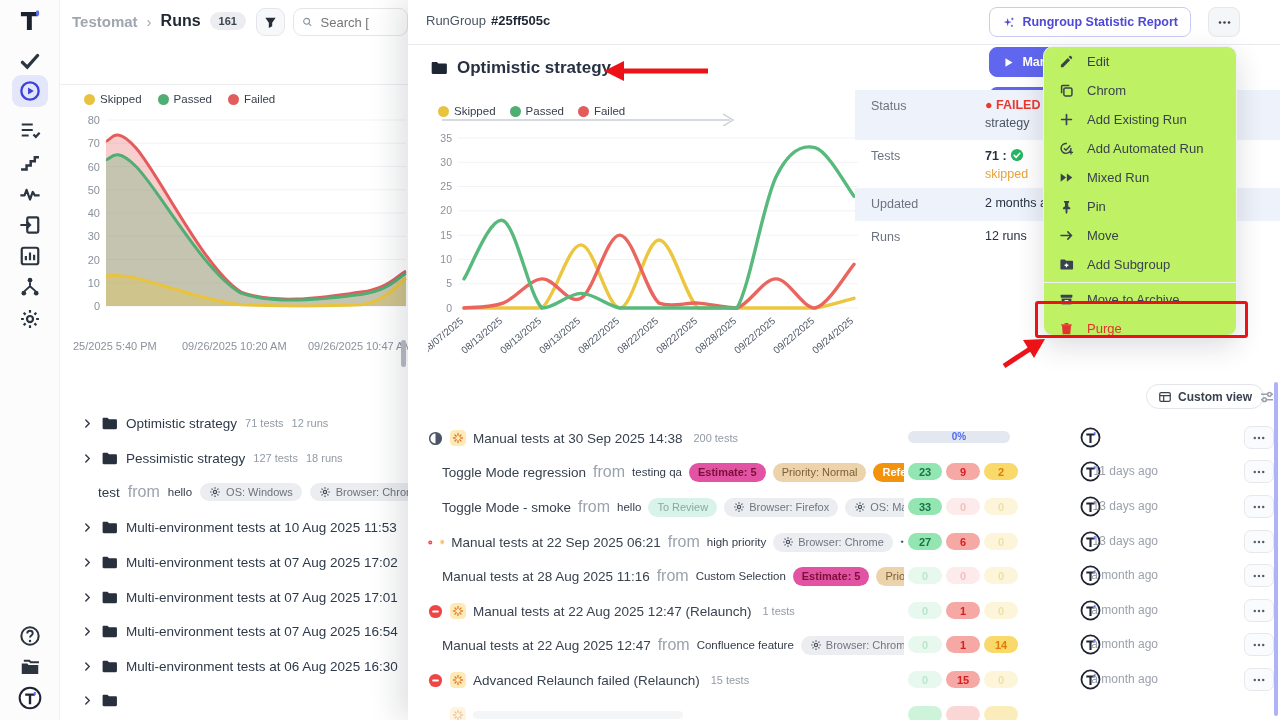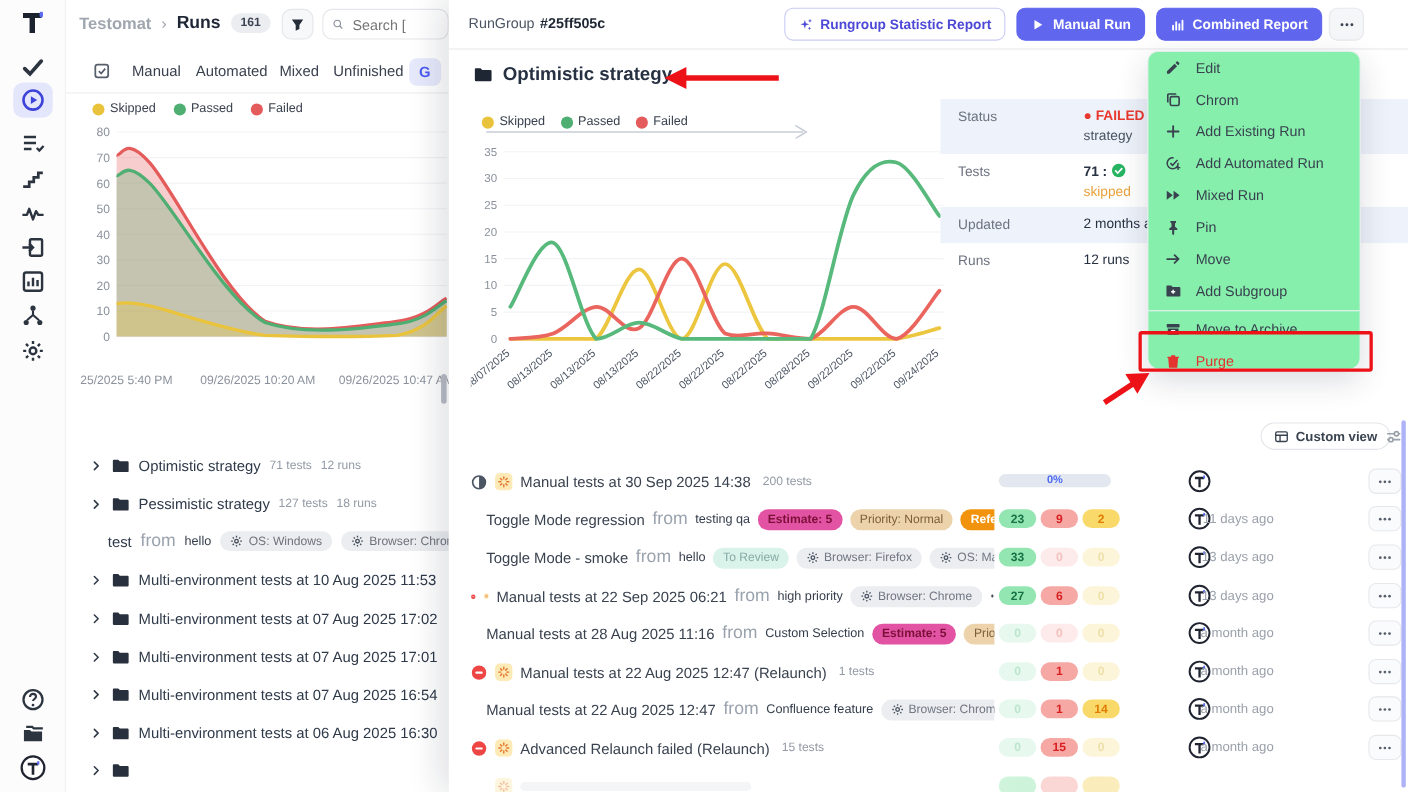--- a/index.html
+++ b/index.html
@@ -44,21 +44,21 @@
   .btn.solid{background:#6066ee;color:#fff;border:1px solid #6066ee;}
   .btn .ic{width:13px;height:13px;}
   .icon-btn{border:1px solid #e7e8ec;background:#f5f6f8;border-radius:8px;display:flex;align-items:center;justify-content:center;color:#3c4452;}
   .grp-title{font-size:17px;font-weight:700;color:#273142;}
   
   .info-row{position:absolute;left:447px;width:425px;}
   .info-row.striped{background:#eef2fa;}
   .info-label{position:absolute;left:16px;top:9px;font-size:12.5px;color:#6c7380;}
   .info-val{position:absolute;left:130px;top:8px;font-size:12.5px;color:#273142;white-space:nowrap;}
   
-  #menu{position:absolute;left:635px;top:46px;width:194px;height:290px;background:#86efac;border:1px solid #eef0f3;border-radius:10px;box-shadow:0 10px 28px rgba(30,35,60,.16);z-index:30;}
+  #menu{position:absolute;left:635px;top:46px;width:194px;height:290px;background:#bef264;border:1px solid #eef0f3;border-radius:10px;box-shadow:0 10px 28px rgba(30,35,60,.16);z-index:30;}
   .menu-item{position:absolute;left:0;width:100%;height:29px;display:flex;align-items:center;gap:13px;padding-left:15px;font-size:13px;color:#39424f;cursor:pointer;}
   .menu-item .ic{width:15px;height:15px;color:#39424f;}
   .menu-item.danger{color:#e3342f;}
   .menu-item.danger .ic{color:#e3342f;}
   .menu-sep{position:absolute;left:0;width:100%;height:1px;background:#eef0f3;}
   
   .run-row{position:absolute;left:20px;width:848px;height:32px;}
   .run-left{position:absolute;left:0;top:0;height:32px;width:476px;display:flex;align-items:center;gap:7px;overflow:hidden;white-space:nowrap;}
   .run-name{font-size:13.5px;font-weight:500;color:#39424f;}
   .run-tests{font-size:11px;color:#939aa5;margin-left:4px;}
@@ -181,33 +181,20 @@
     <div class="search-box abs" style="left:233px;top:8px;width:115px;height:28px;">
       <span class="ic" style="width:14px;height:14px;color:#8a919c;">
           <svg viewBox="0 0 16 16">
             <circle cx="7" cy="7" r="4.5" stroke="currentColor" stroke-width="1.6" fill="none"></circle>
             <path d="M10.5 10.5L14 14" stroke="currentColor" stroke-width="1.6"></path>
           </svg>
         </span>
       <input placeholder="Search [" style="">
       <span class="ic" style="width:14px;height:14px;color:#1f2734;"></span>
     </div>
-    <div id="pg-tabs" class="abs" style="left:0;top:50px;width:348px;height:32px;">
-        <span class="ic abs" style="left:24px;top:6px;width:17px;height:17px;color:#565e6b;">
-          <svg viewBox="0 0 16 16">
-            <rect x="2.5" y="2.5" width="11" height="11" rx="2" stroke="currentColor" stroke-width="1.5" fill="none"></rect>
-            <path d="M5.5 8.2l2 2 3.5-4.2" stroke="currentColor" stroke-width="1.5" fill="none"></path>
-          </svg>
-        </span>
-        <span class="tab abs" style="left:60px;top:7px;">Manual</span>
-        <span class="tab abs" style="left:118px;top:7px;">Automated</span>
-        <span class="tab abs" style="left:194px;top:7px;">Mixed</span>
-        <span class="tab abs" style="left:243px;top:7px;">Unfinished</span>
-        <span class="tab-pill abs" style="left:312px;top:3px;">G</span>
-      </div>
     <div class="abs" style="left:0;top:84px;width:348px;height:1px;background:#ededf1;"></div>
     <div id="pg-legend" class="abs" style="left:24px;top:93px;display:flex;gap:16px;">
         <span class="legend-item"><span class="legend-dot" style="background:#eac33d"></span>Skipped</span>
         <span class="legend-item"><span class="legend-dot" style="background:#4fae72"></span>Passed</span>
         <span class="legend-item"><span class="legend-dot" style="background:#e45b5b"></span>Failed</span>
       </div>
     <svg id="pg-chart" class="abs" style="left:16px;top:108px;" width="332" height="226">
         <line x1="30" y1="12" x2="330" y2="12" stroke="#f2f3f6" stroke-width="1"></line>
         <text x="24" y="16" text-anchor="end" font-size="11" fill="#8a919c">80</text>
         <line x1="30" y1="35.25" x2="330" y2="35.25" stroke="#f2f3f6" stroke-width="1"></line>
@@ -383,21 +370,21 @@
         </div>
       </div>
     <div class="scroll-thumb" style="left:341px;top:340px;width:5px;height:27px;"></div>
   </div>
 
   <section id="overlay">
     <div class="abs" style="left:18px;top:13px;display:flex;gap:5px;align-items:center;">
       <span class="ov-title-pre">RunGroup</span>
       <span class="ov-title-id">#25ff505c</span>
     </div>
-    <div id="ov-buttons" class="abs" style="right:78px;top:7px;display:flex;gap:10px;">
+    <div id="ov-buttons" class="abs" style="right:89px;top:7px;display:flex;gap:10px;flex-direction:column;">
         <button class="btn outline">
           <span class="ic" style="width:13px;height:13px;color:#4d49d6;">
             <svg viewBox="0 0 16 16">
               <path d="M7 2.5l1.1 3.9L12 7.5l-3.9 1.1L7 12.5 5.9 8.6 2 7.5l3.9-1.1z" fill="currentColor"></path>
               <path d="M12.7 2v3.2M11.1 3.6h3.2M12.2 10.8v2.6M10.9 12.1h2.6" stroke="currentColor" stroke-width="1"></path>
             </svg>
           </span>
           <span>Rungroup Statistic Report</span>
         </button>
         <button class="btn solid">

